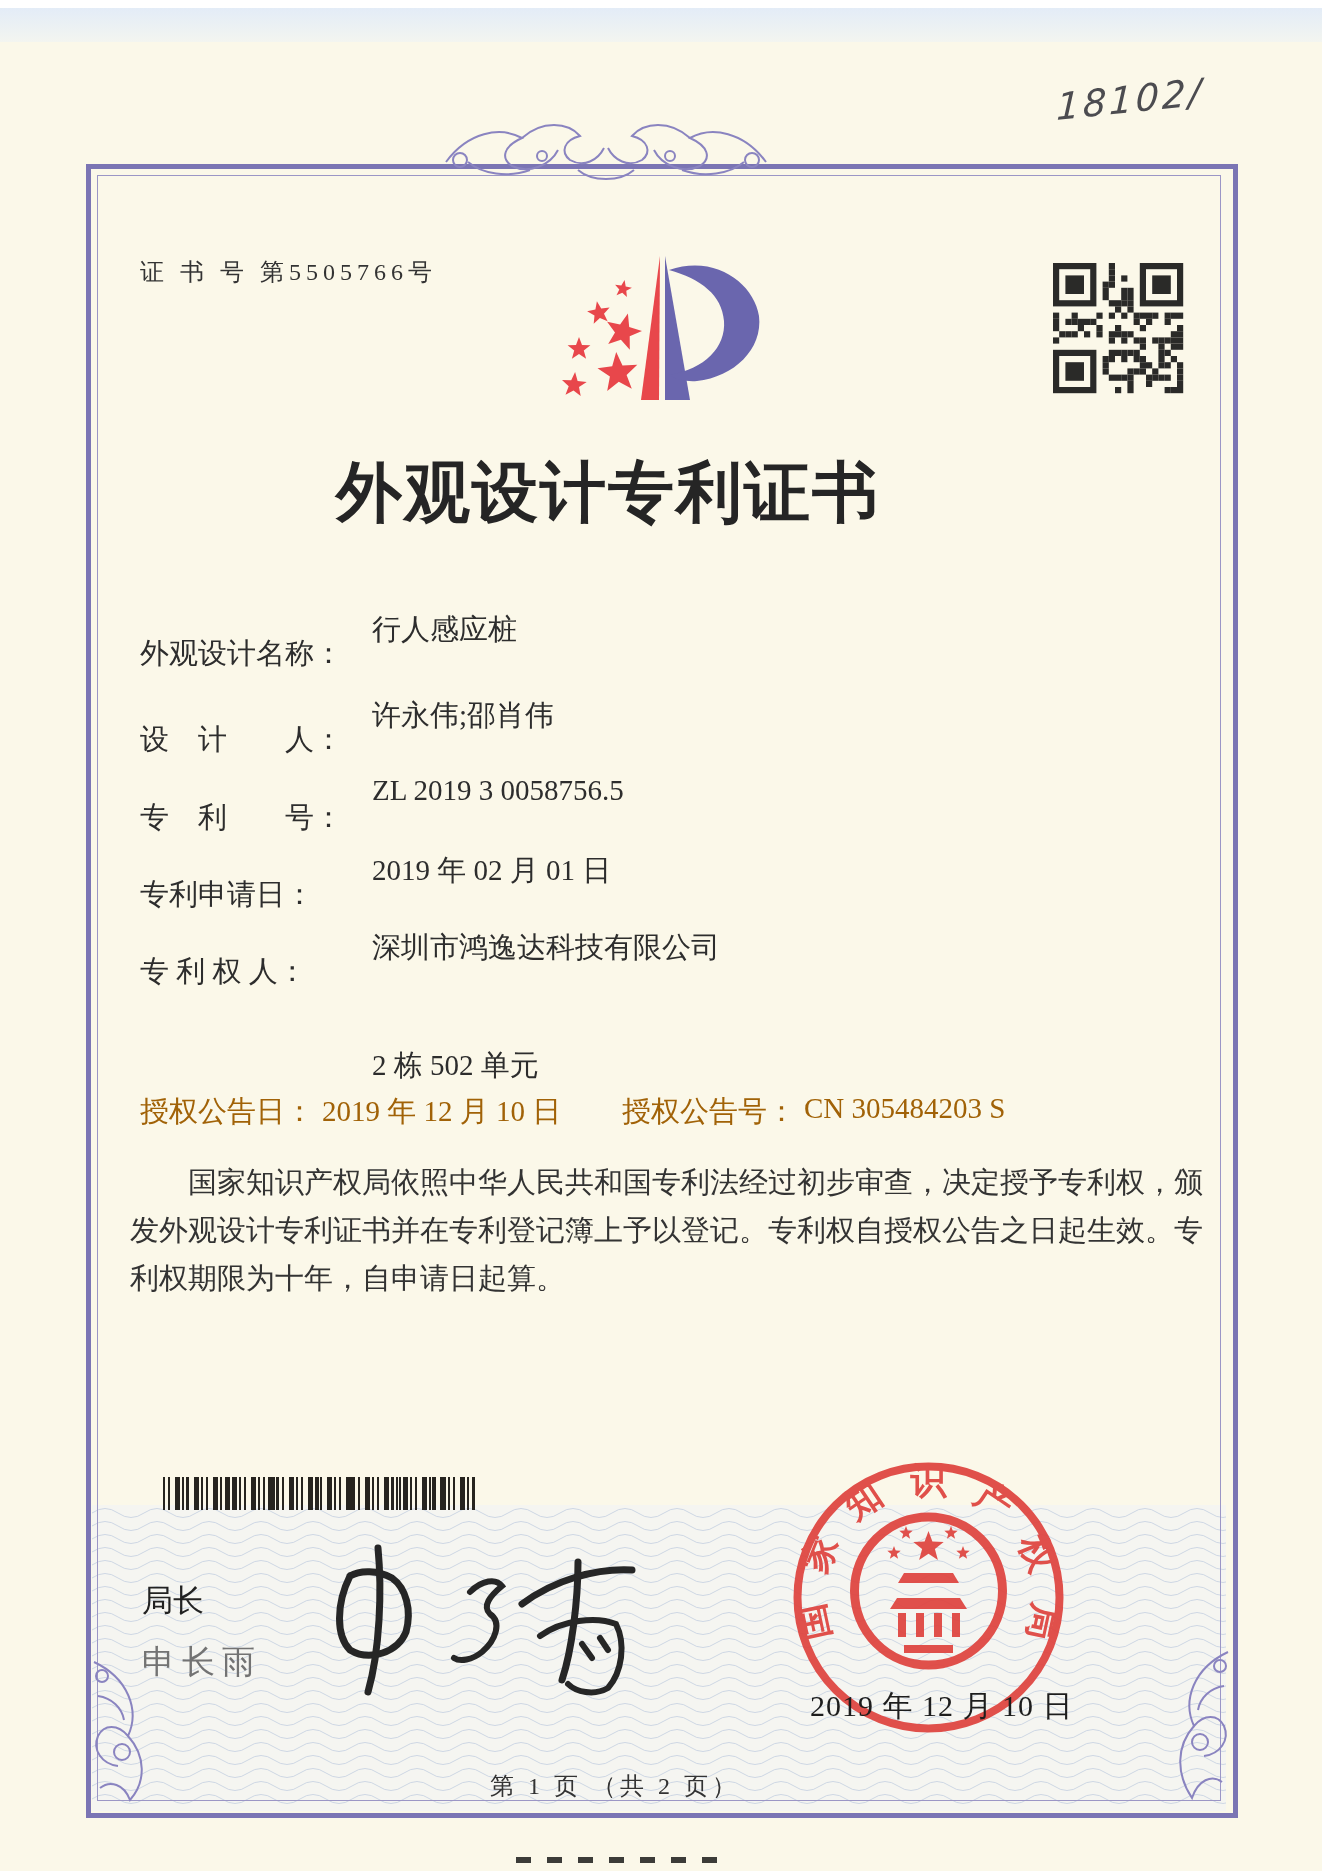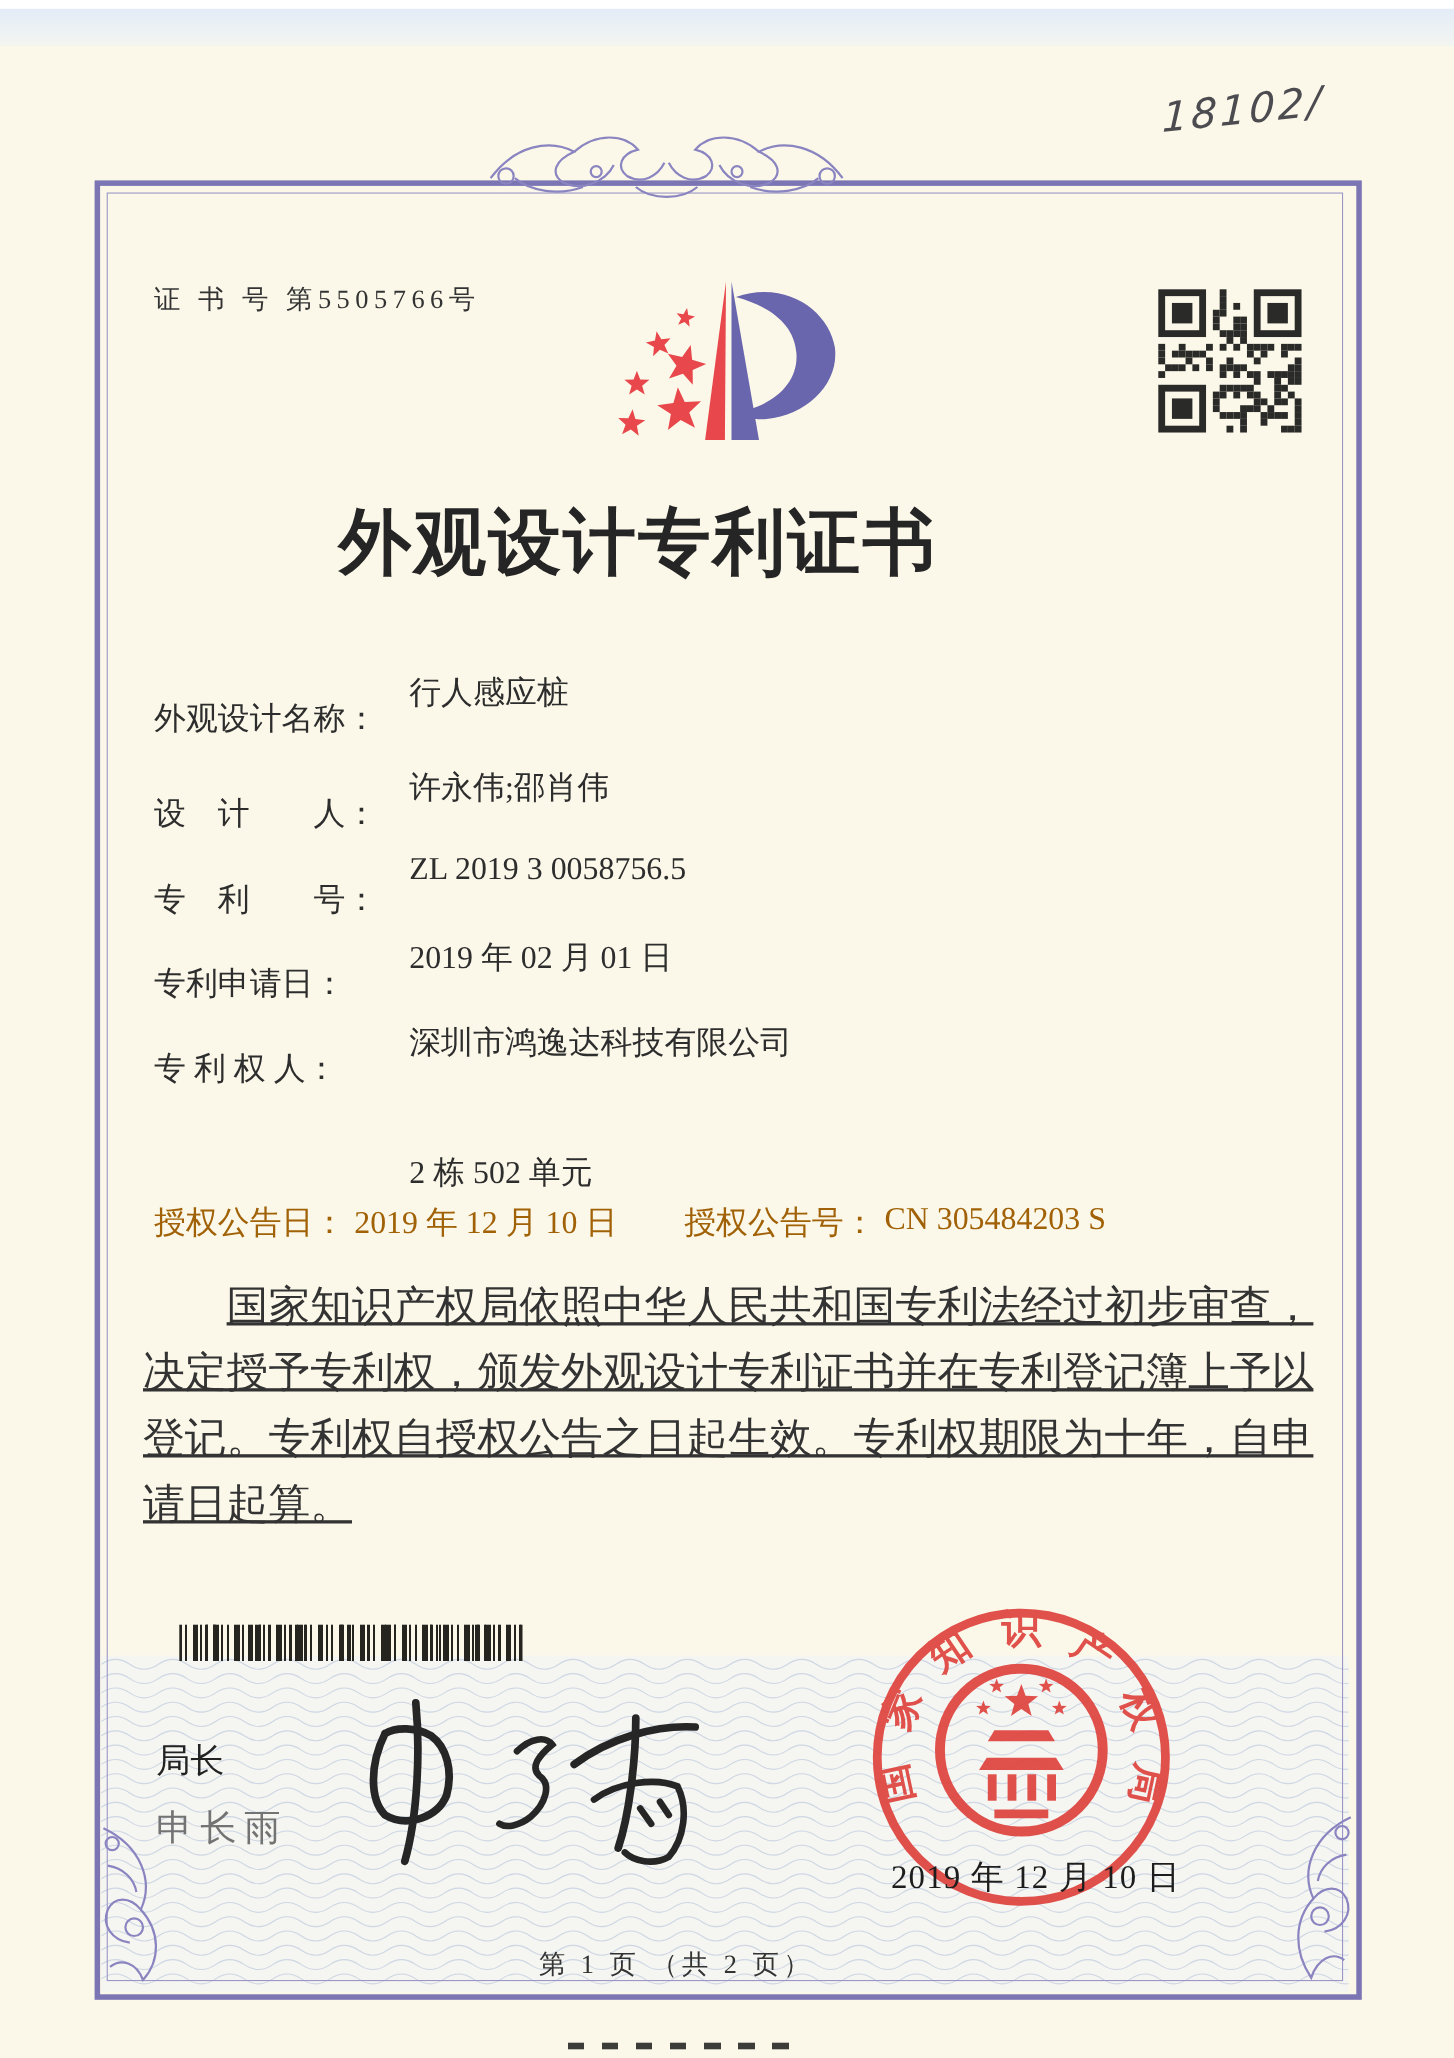--- a/index.html
+++ b/index.html
@@ -16,30 +16,30 @@
   
   .frame-outer{left:86px;top:164px;width:1142px;height:1644px;border:5px solid #7b75b4;}
   .frame-inner{left:97px;top:175px;width:1122px;height:1624px;border:1.5px solid #9b96c6;}
   .annotation{
     left:1056px;top:76px;width:190px;font-family:"DejaVu Sans",sans-serif;
     font-style:italic;font-size:37px;color:#4c4c50;transform:rotate(-6deg) skewX(-8deg);
     letter-spacing:3px;
   }
   .cert-no{left:140px;top:256px;font-size:24px;letter-spacing:5px;color:#333;}
   .title{
-    left:280px;top:448px;width:600px;text-align:center;
+    left:280px;top:448px;width:600px;text-align:right;
     font-size:66px;font-weight:bold;letter-spacing:2px;color:#252525;margin:0;
   }
   .field{left:140px;width:1090px;font-size:29px;display:flex;color:#2d2d2d;}
   .field .lab{width:232px;flex:0 0 232px;margin-top:24px;}
   .addr2{left:372px;font-size:29px;color:#2d2d2d;}
   .grant-pair{font-size:29px;display:flex;color:#a16207;}
   .grant-pair .lab{margin-right:8px;}
   .bodytext{
-    left:130px;width:1086px;font-size:38px;line-height:60px;color:#333;text-decoration:underline;
+    left:130px;width:1086px;font-size:29px;line-height:48px;color:#333;
   }
   .bodytext p{margin:0;text-indent:2em;}
   .barcode{
     left:163px;top:1477px;width:312px;height:33px;
     background:
       repeating-linear-gradient(90deg,#26241f 0 2px,transparent 2px 5px,#26241f 5px 7px,transparent 7px 12px,#26241f 12px 17px,transparent 17px 19px),
       repeating-linear-gradient(90deg,transparent 0 23px,#26241f 23px 26px,transparent 26px 31px,#26241f 31px 33px,transparent 33px 41px);
   }
   .gov-title{left:142px;top:1580px;font-size:31px;color:#222;}
   .gov-name{left:142px;top:1640px;font-size:33px;letter-spacing:7px;color:#737373;}

